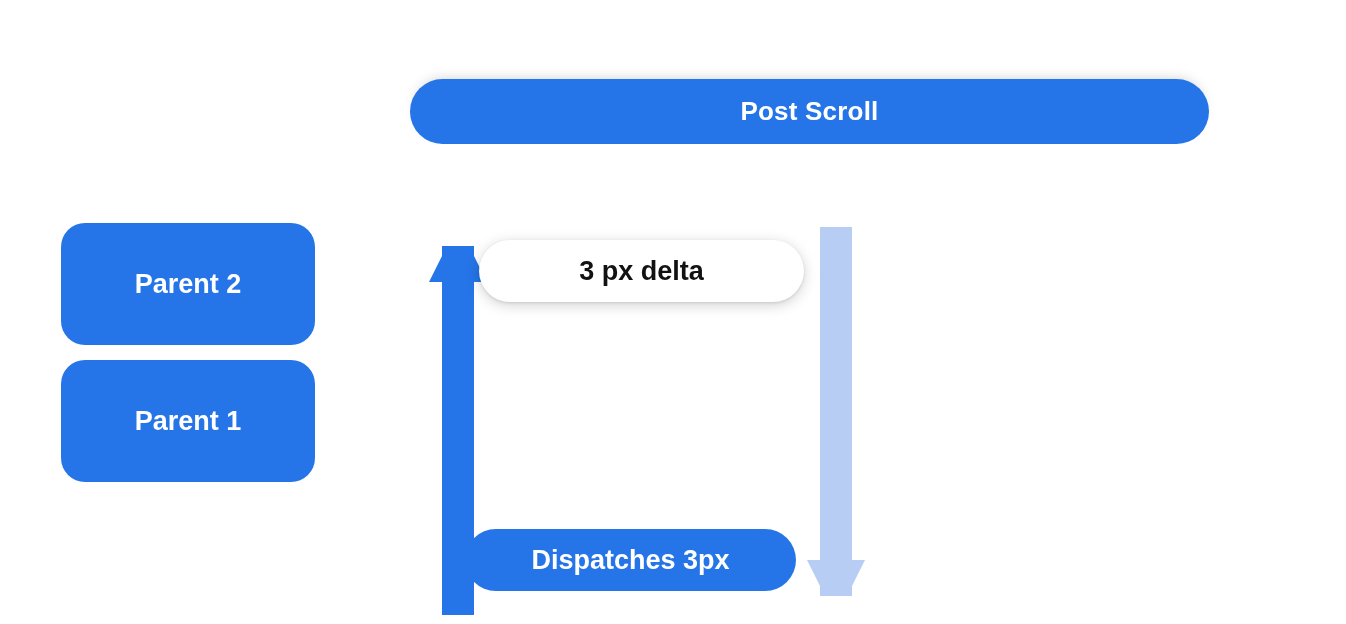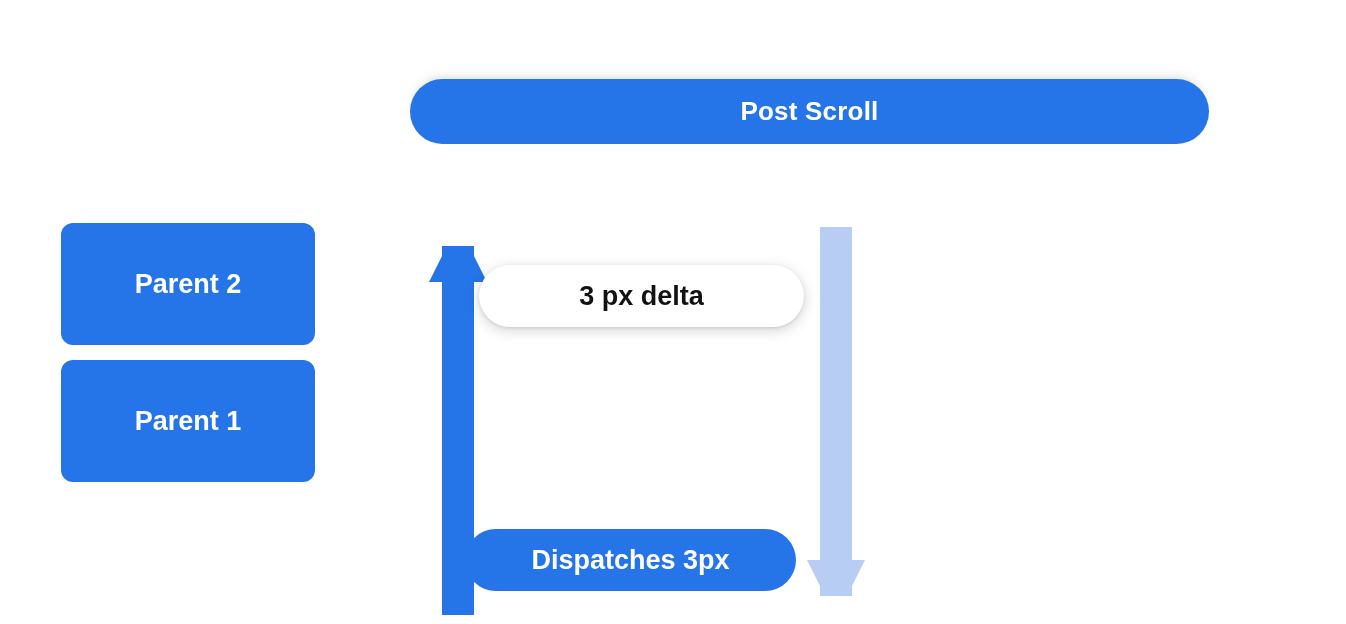--- a/index.html
+++ b/index.html
@@ -32,21 +32,21 @@
     left: 378px; top: 47px;
     width: 799px; height: 65px;
     background: var(--blue);
     color: var(--text-light);
     font-weight: 700;
     font-size: 26px;
     letter-spacing: 0.2px;
     box-shadow: 0 -6px 14px -8px rgba(0,0,0,0.25);
   }
   .delta-pill {
-    left: 447px; top: 233px;
+    left: 447px; top: 208px;
     width: 325px; height: 62px;
     background: #ffffff;
     color: var(--text-dark);
     font-weight: 600;
     font-size: 27px;
     box-shadow: 0 3px 14px rgba(0,0,0,0.18), 0 1px 3px rgba(0,0,0,0.10);
   }
   .dispatch-pill {
     left: 433px; top: 497px;
     width: 331px; height: 62px;
@@ -55,21 +55,21 @@
     font-weight: 700;
     font-size: 27px;
   }
 
   
   .node-box {
     position: absolute;
     left: 29px;
     width: 254px; height: 122px;
     background: var(--blue);
-    border-radius: 12px;
+    border-radius: 24px;
     display: flex;
     align-items: center;
     justify-content: center;
     color: var(--text-light);
     font-weight: 700;
     font-size: 27px;
   }
   .parent2-box { top: 191px; }
   .parent1-box { top: 328px; }
   .child-box {

